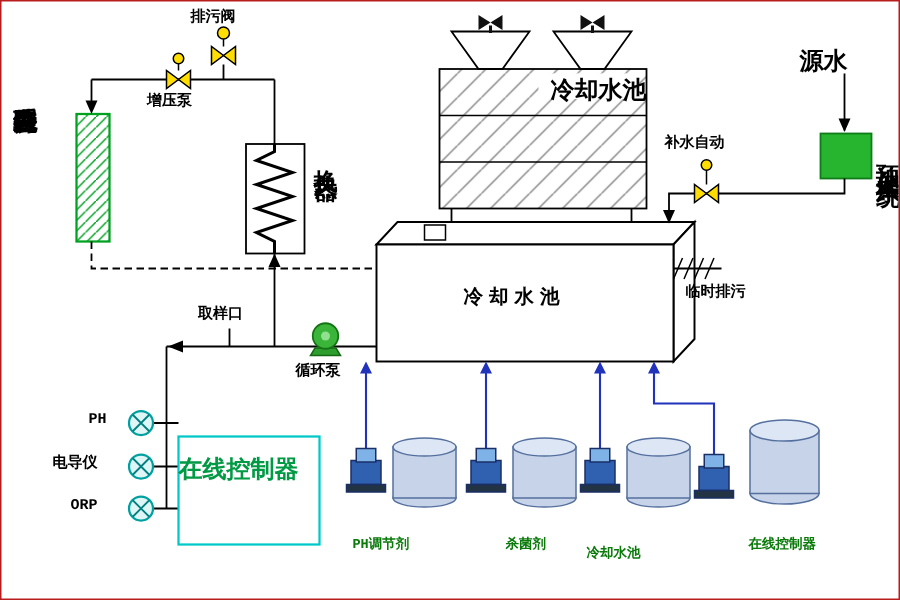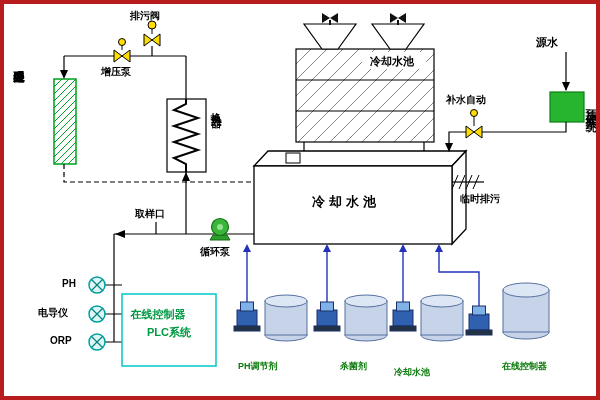--- a/index.html
+++ b/index.html
@@ -1,28 +1,28 @@
 <!DOCTYPE html>
 <html><head>
 <meta charset="utf-8">
 <style>
   * { margin:0; padding:0; box-sizing:border-box; }
   html,body { background:#fff; }
   .stage {
     position:relative; width:600px; height:400px; background:#ffffff;
-    border:4px solid #b91c1c; overflow:hidden;
-    font-family:Liberation Sans, sans-serif;
+    border:1px solid #b91c1c; overflow:hidden;
+    font-family:Liberation Mono, monospace;
   }
   svg.layer { position:absolute; left:0; top:0; }
   .lbl {
     position:absolute; font-weight:bold; font-size:10px; color:#000;
     white-space:nowrap; line-height:1.2;
   }
   .s9  { font-size:9px; }
-  .s11 { font-size:11px; }
+  .s11 { font-size:16px; }
   .s12 { font-size:13px; letter-spacing:4px; }
   .green { color:#0a7a0a; }
   .teal  { color:#009944; }
   .vcol { writing-mode:vertical-lr; white-space:normal; height:40px; line-height:14px; }
   .vone { writing-mode:vertical-rl; text-orientation:upright; letter-spacing:3px; white-space:normal; }
   .ctr  { text-align:center; }
 </style>
 </head>
 <body>
 
@@ -208,19 +208,18 @@
   <div class="lbl" style="left:442px;top:90px">补水自动</div>
   <div class="lbl s11 vone" style="left:580px;top:96px">预处理系统</div>
   <div class="lbl s12" style="left:308px;top:190px">冷却水池</div>
   <div class="lbl" style="left:456px;top:189px">临时排污</div>
   <div class="lbl" style="left:131px;top:204px">取样口</div>
   <div class="lbl" style="left:196px;top:242px">循环泵</div>
   <div class="lbl" style="left:58px;top:274px">PH</div>
   <div class="lbl" style="left:34px;top:303px">电导仪</div>
   <div class="lbl" style="left:46px;top:331px">ORP</div>
   <div class="lbl s11 teal ctr" style="left:118px;top:304px;width:72px">在线控制器</div>
-  <div class="lbl s11 teal ctr" style="left:118px;top:322px;width:94px">PLC系统</div>
   <div class="lbl s9 green" style="left:234px;top:357px">PH调节剂</div>
   <div class="lbl s9 green" style="left:336px;top:357px">杀菌剂</div>
   <div class="lbl s9 green" style="left:390px;top:363px">冷却水池</div>
   <div class="lbl s9 green" style="left:498px;top:357px">在线控制器</div>
 
 </div>
 
 </body></html>

